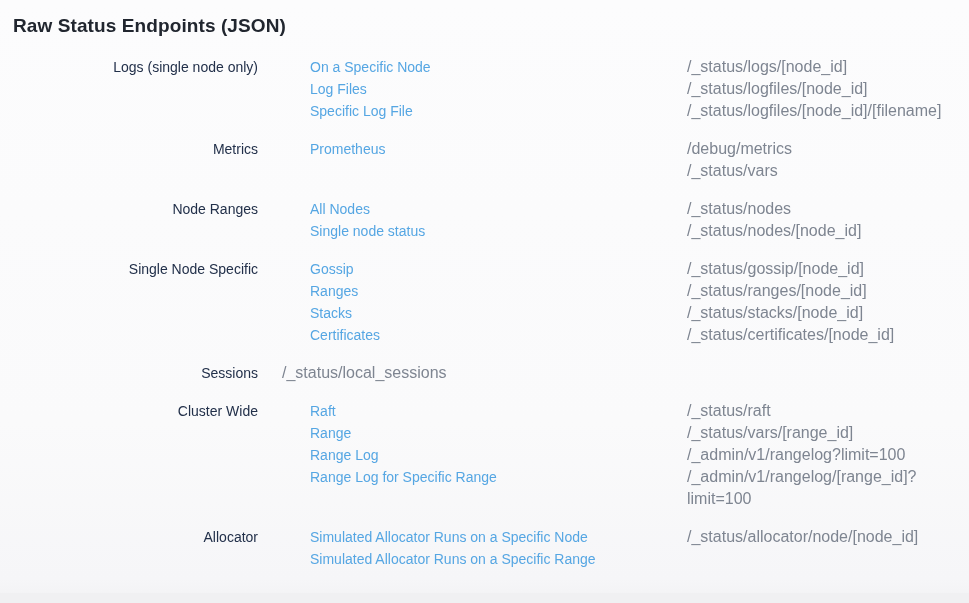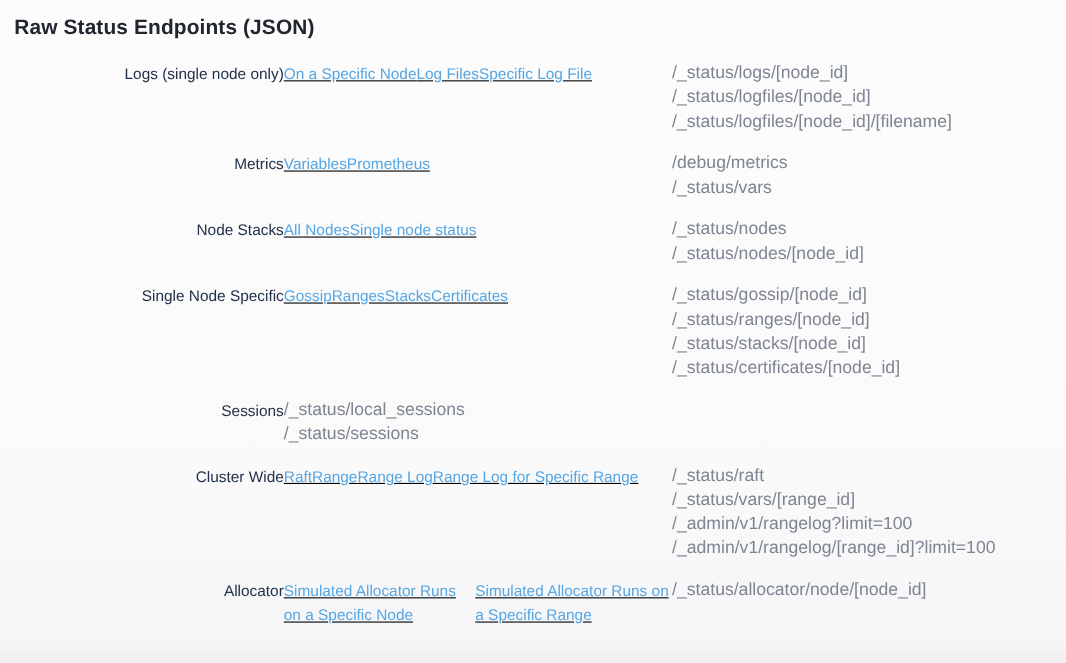--- a/index.html
+++ b/index.html
@@ -18,35 +18,36 @@
     line-height: 26px;
     font-weight: bold;
     color: #21262f;
     letter-spacing: 0.1px;
   }
   .sections { margin-top: 17px; }
   .section {
     display: flex;
     align-items: flex-start;
     margin-bottom: 16px;
+    gap: 24px;
   }
   .category {
     width: 245px;           
     text-align: right;
     font-size: 14px;
     line-height: 22px;
     color: #22304a;
     flex-shrink: 0;
   }
   .links {
     width: 353px;
+    margin-left: 28px;
     display: flex;
-    flex-direction: row;
+    flex-direction: column;
     flex-shrink: 0;
-    text-decoration: underline;
   }
   .paths {
     display: flex;
     flex-direction: column;
   }
   a.link {
     display: block;
     font-size: 14px;
     line-height: 22px;
     color: #55a6e3;
@@ -81,31 +82,30 @@
     <div class="paths">
           <div class="path">/_status/logs/[node_id]</div>
           <div class="path">/_status/logfiles/[node_id]</div>
           <div class="path">/_status/logfiles/[node_id]/[filename]</div>
         </div>
   </div>
 
   <div class="section">
     <div class="category">Metrics</div>
     <div class="links">
-          <a class="link" href="#">Variables</a>
           <a class="link" href="#">Prometheus</a>
         </div>
     <div class="paths">
           <div class="path">/debug/metrics</div>
           <div class="path">/_status/vars</div>
         </div>
   </div>
 
   <div class="section">
-    <div class="category">Node Stacks</div>
+    <div class="category">Node Ranges</div>
     <div class="links">
           <a class="link" href="#">All Nodes</a>
           <a class="link" href="#">Single node status</a>
         </div>
     <div class="paths">
           <div class="path">/_status/nodes</div>
           <div class="path">/_status/nodes/[node_id]</div>
         </div>
   </div>
 
@@ -122,21 +122,20 @@
           <div class="path">/_status/ranges/[node_id]</div>
           <div class="path">/_status/stacks/[node_id]</div>
           <div class="path">/_status/certificates/[node_id]</div>
         </div>
   </div>
 
   <div class="section">
     <div class="category">Sessions</div>
     <div class="paths">
           <div class="path">/_status/local_sessions</div>
-          <div class="path">/_status/sessions</div>
         </div>
   </div>
 
   <div class="section">
     <div class="category">Cluster Wide</div>
     <div class="links">
           <a class="link" href="#">Raft</a>
           <a class="link" href="#">Range</a>
           <a class="link" href="#">Range Log</a>
           <a class="link" href="#">Range Log for Specific Range</a>

